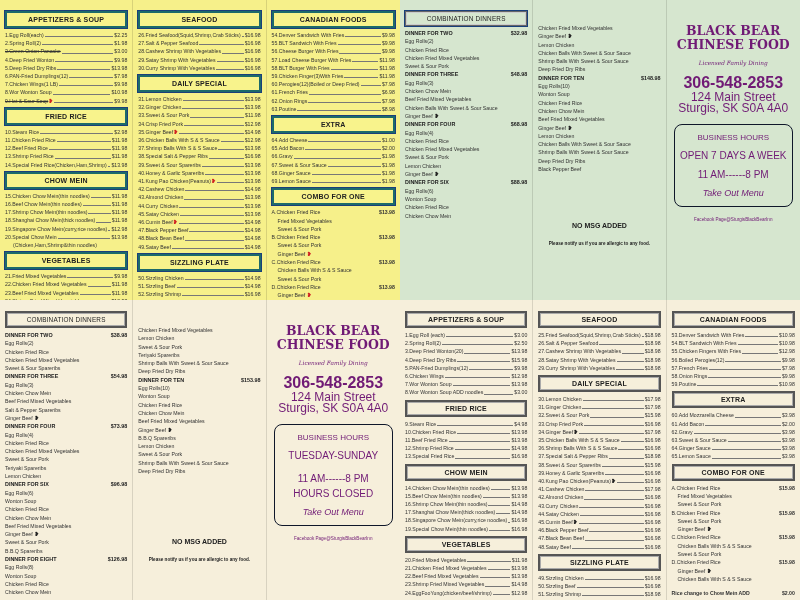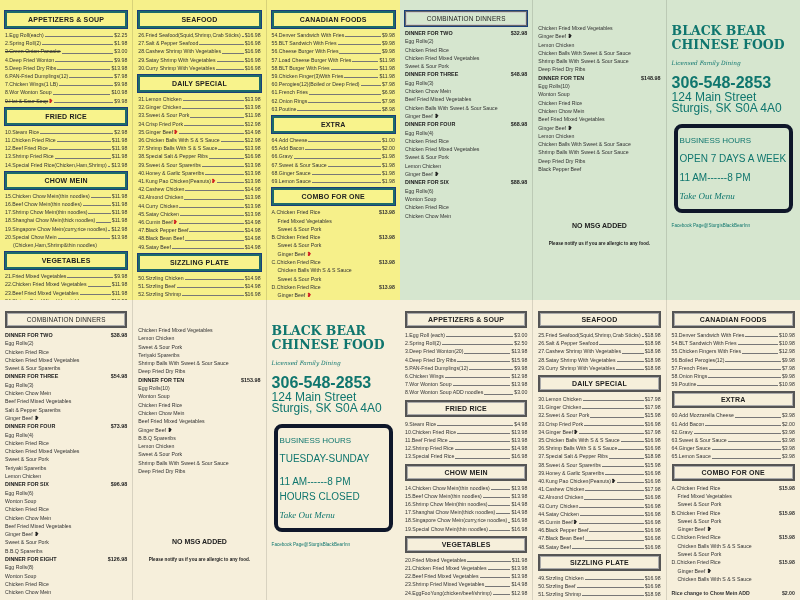--- a/index.html
+++ b/index.html
@@ -22,29 +22,29 @@
   .strike{text-decoration:line-through}
   .pepper{color:#d02020;font-size:6px}
   .q3 .pepper,.q4 .pepper,.q2 .pepper{color:#222}
   .dinner-title{display:flex;justify-content:space-between;font-weight:bold;font-size:5.4px;line-height:8.3px;color:#222}
   .dinner-item{font-size:5.2px;line-height:8.3px;color:#333;padding-left:0}
   .combo-item{font-size:5.2px;line-height:8.3px;color:#333;padding-left:6px}
   .combo-title{display:flex;justify-content:space-between;font-size:5.2px;line-height:8.3px;color:#333}
   .combo-title .pr{font-weight:bold}
   .nomsg{text-align:center;font-weight:bold;font-size:7px;color:#222}
   .allergy{text-align:center;font-weight:bold;font-size:4.6px;color:#222;margin-top:12px}
-  .cover{text-align:left;color:#0f766e}
+  .cover{text-align:center;color:#701a75}
   .cover .name{font-family:"DejaVu Serif",serif;font-weight:bold;font-size:12.5px;line-height:14px;margin-top:16px}
   .cover .tag{font-family:"DejaVu Serif",serif;font-style:italic;font-size:5.8px;margin-top:8px}
   .cover .phone{font-weight:bold;font-size:16px;margin-top:8px}
   .cover .addr{font-size:12px;margin-top:0;line-height:11px}
-  .hours-box{margin:10px 2px 0 2px;border:4px solid #0f172a;border-radius:8px;padding:8px 2px 8px 2px}
+  .hours-box{margin:10px 2px 0 2px;border:1px solid #0f172a;border-radius:8px;padding:8px 2px 8px 2px}
   .hours-box .h{font-size:8px;margin-bottom:8px}
   .hours-box .l{font-size:10px;margin-bottom:8px}
-  .hours-box .tm{font-family:Liberation Serif, serif;font-style:italic;font-size:9px;margin-top:2px}
+  .hours-box .tm{font-family:Liberation Sans, sans-serif;font-style:italic;font-size:9px;margin-top:2px}
   .cover .fb{font-size:4.6px;margin-top:10px}
   .tint-q2 .hdr{font-size:6.4px;font-weight:normal}
 </style>
 </head>
 <body>
 
 <div class="grid">
 
   <div class="quad q1">
     <div class="panel">

